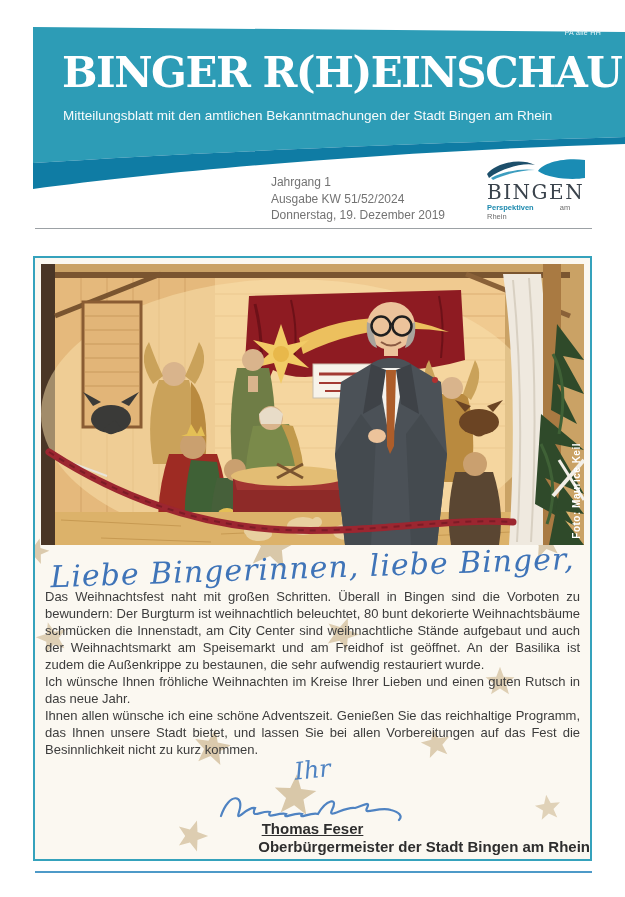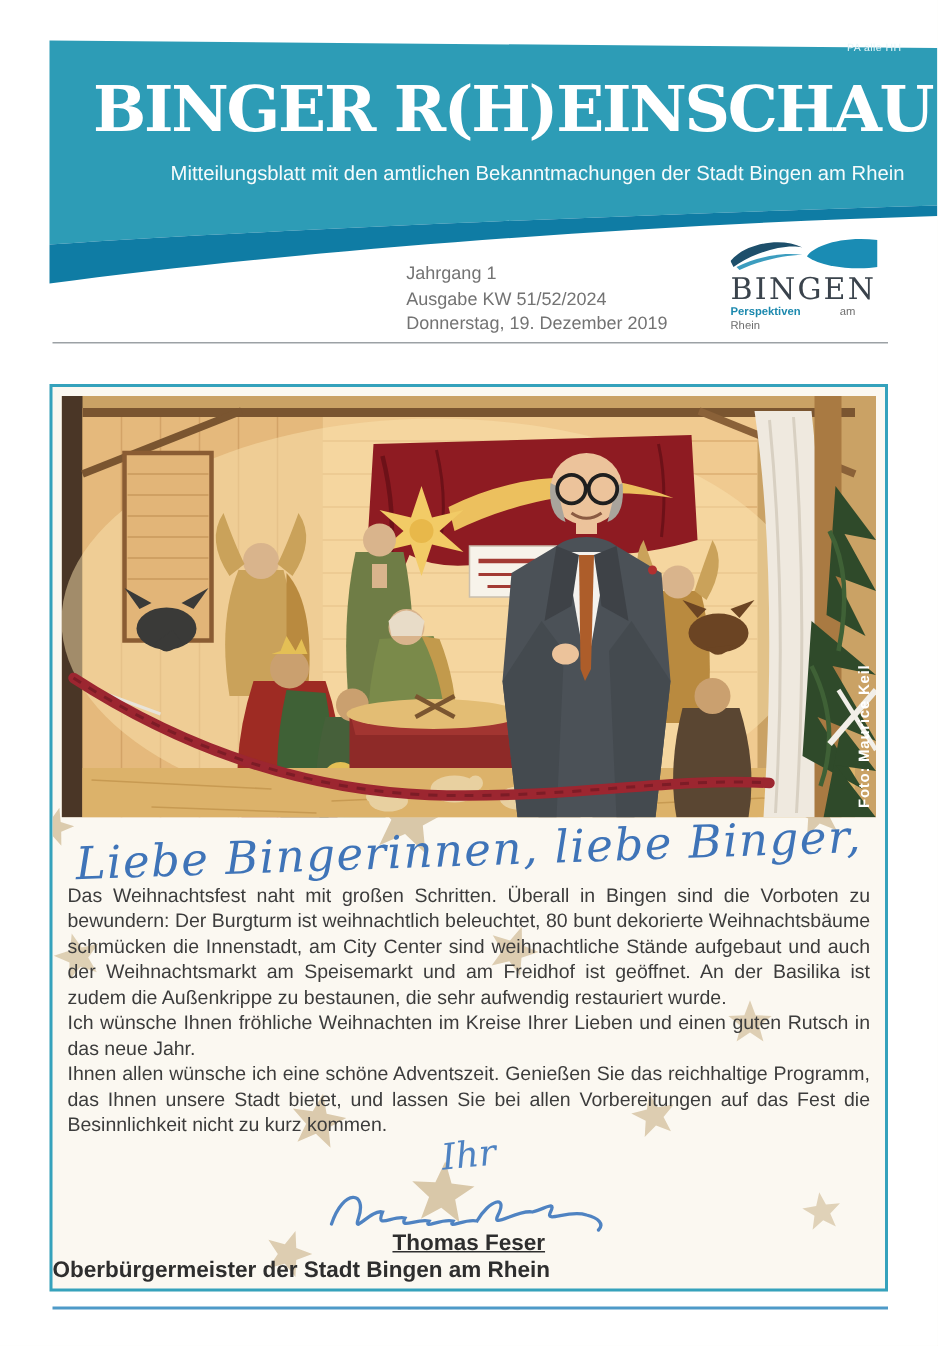--- a/index.html
+++ b/index.html
@@ -6,21 +6,21 @@
   .page{position:relative;width:625px;height:897px;background:#ffffff;overflow:hidden;
         font-family:"Liberation Sans",sans-serif;}
 
   
   .band-svg{position:absolute;left:0;top:0;width:625px;height:200px;}
   .kicker{position:absolute;top:29px;right:24px;font-size:7px;color:#eaf6f9;letter-spacing:.3px;}
   .masthead-title{position:absolute;left:62px;top:48px;width:540px;
       font-family:"DejaVu Serif","Liberation Serif",serif;font-weight:bold;
       font-size:42px;letter-spacing:-1.5px;color:#ffffff;white-space:nowrap;}
   .masthead-sub{position:absolute;left:63px;top:108px;width:540px;
-      font-size:13.5px;color:rgba(255,255,255,.96);text-align:right;}
+      font-size:13.5px;color:rgba(255,255,255,.96);}
 
   
   .issue-meta{position:absolute;top:174px;right:180px;
       font-size:12px;line-height:16.5px;color:#737373;}
   .logo{position:absolute;left:487px;top:158px;width:100px;}
   .logo-mark{display:block;width:98px;height:23px;}
   .logo-name{font-family:"DejaVu Serif","Liberation Serif",serif;font-weight:normal;
       font-size:20px;letter-spacing:1.5px;color:#3a434c;line-height:22px;}
   .logo-tagline{font-size:7.5px;line-height:9px;}
   .logo-tagline .accent{color:#1c89ae;font-weight:bold;}
@@ -45,21 +45,21 @@
   .letter-body{position:absolute;left:10px;top:330px;width:535px;
       font-size:13px;line-height:17px;color:#3c3c3c;text-align:justify;}
   .letter-body p{margin:0;}
 
   .closing{position:absolute;left:0;top:498px;width:555px;text-align:center;
       font-family:"DejaVu Serif","Liberation Serif",serif;font-style:italic;
       font-size:24px;color:#4f83c2;transform:rotate(-6deg);}
   .signature-svg{position:absolute;left:178px;top:528px;width:200px;height:42px;}
   .signer-name{position:absolute;left:0;top:562px;width:555px;text-align:center;
       font-size:15px;font-weight:bold;color:#2e2e2e;text-decoration:underline;}
-  .signer-title{position:absolute;left:0;top:580px;width:555px;text-align:left;
+  .signer-title{position:absolute;left:0;top:580px;width:555px;text-align:right;
       font-size:15px;font-weight:bold;color:#2e2e2e;}
 
   .bottom-rule{position:absolute;left:35px;top:871px;width:557px;height:2px;background:#4e9ac8;}
 </style>
 </head>
 <body>
 
 <div class="page">
 
   <svg width="0" height="0" style="position:absolute">

